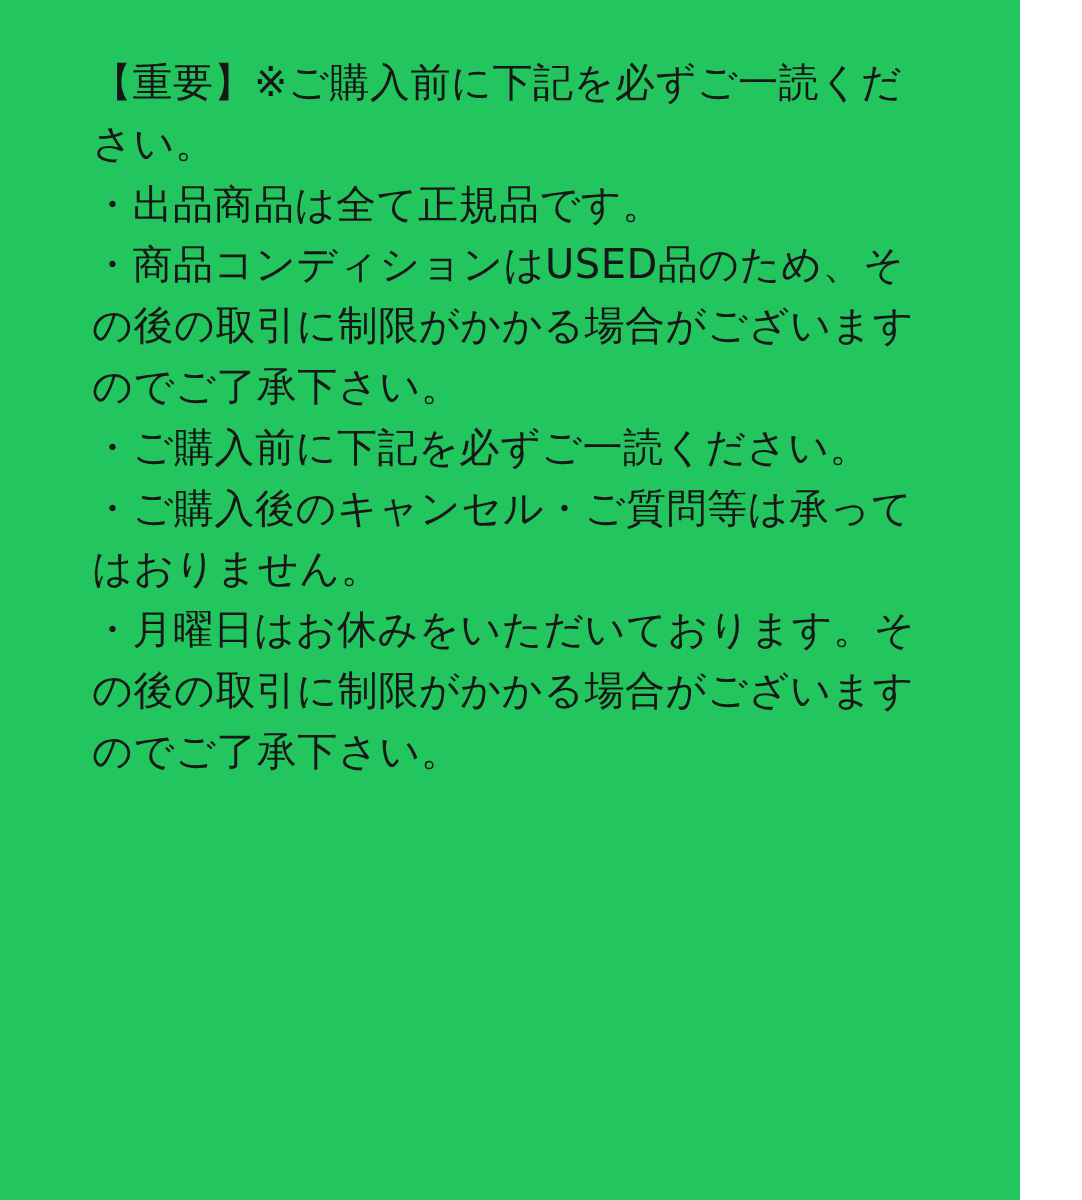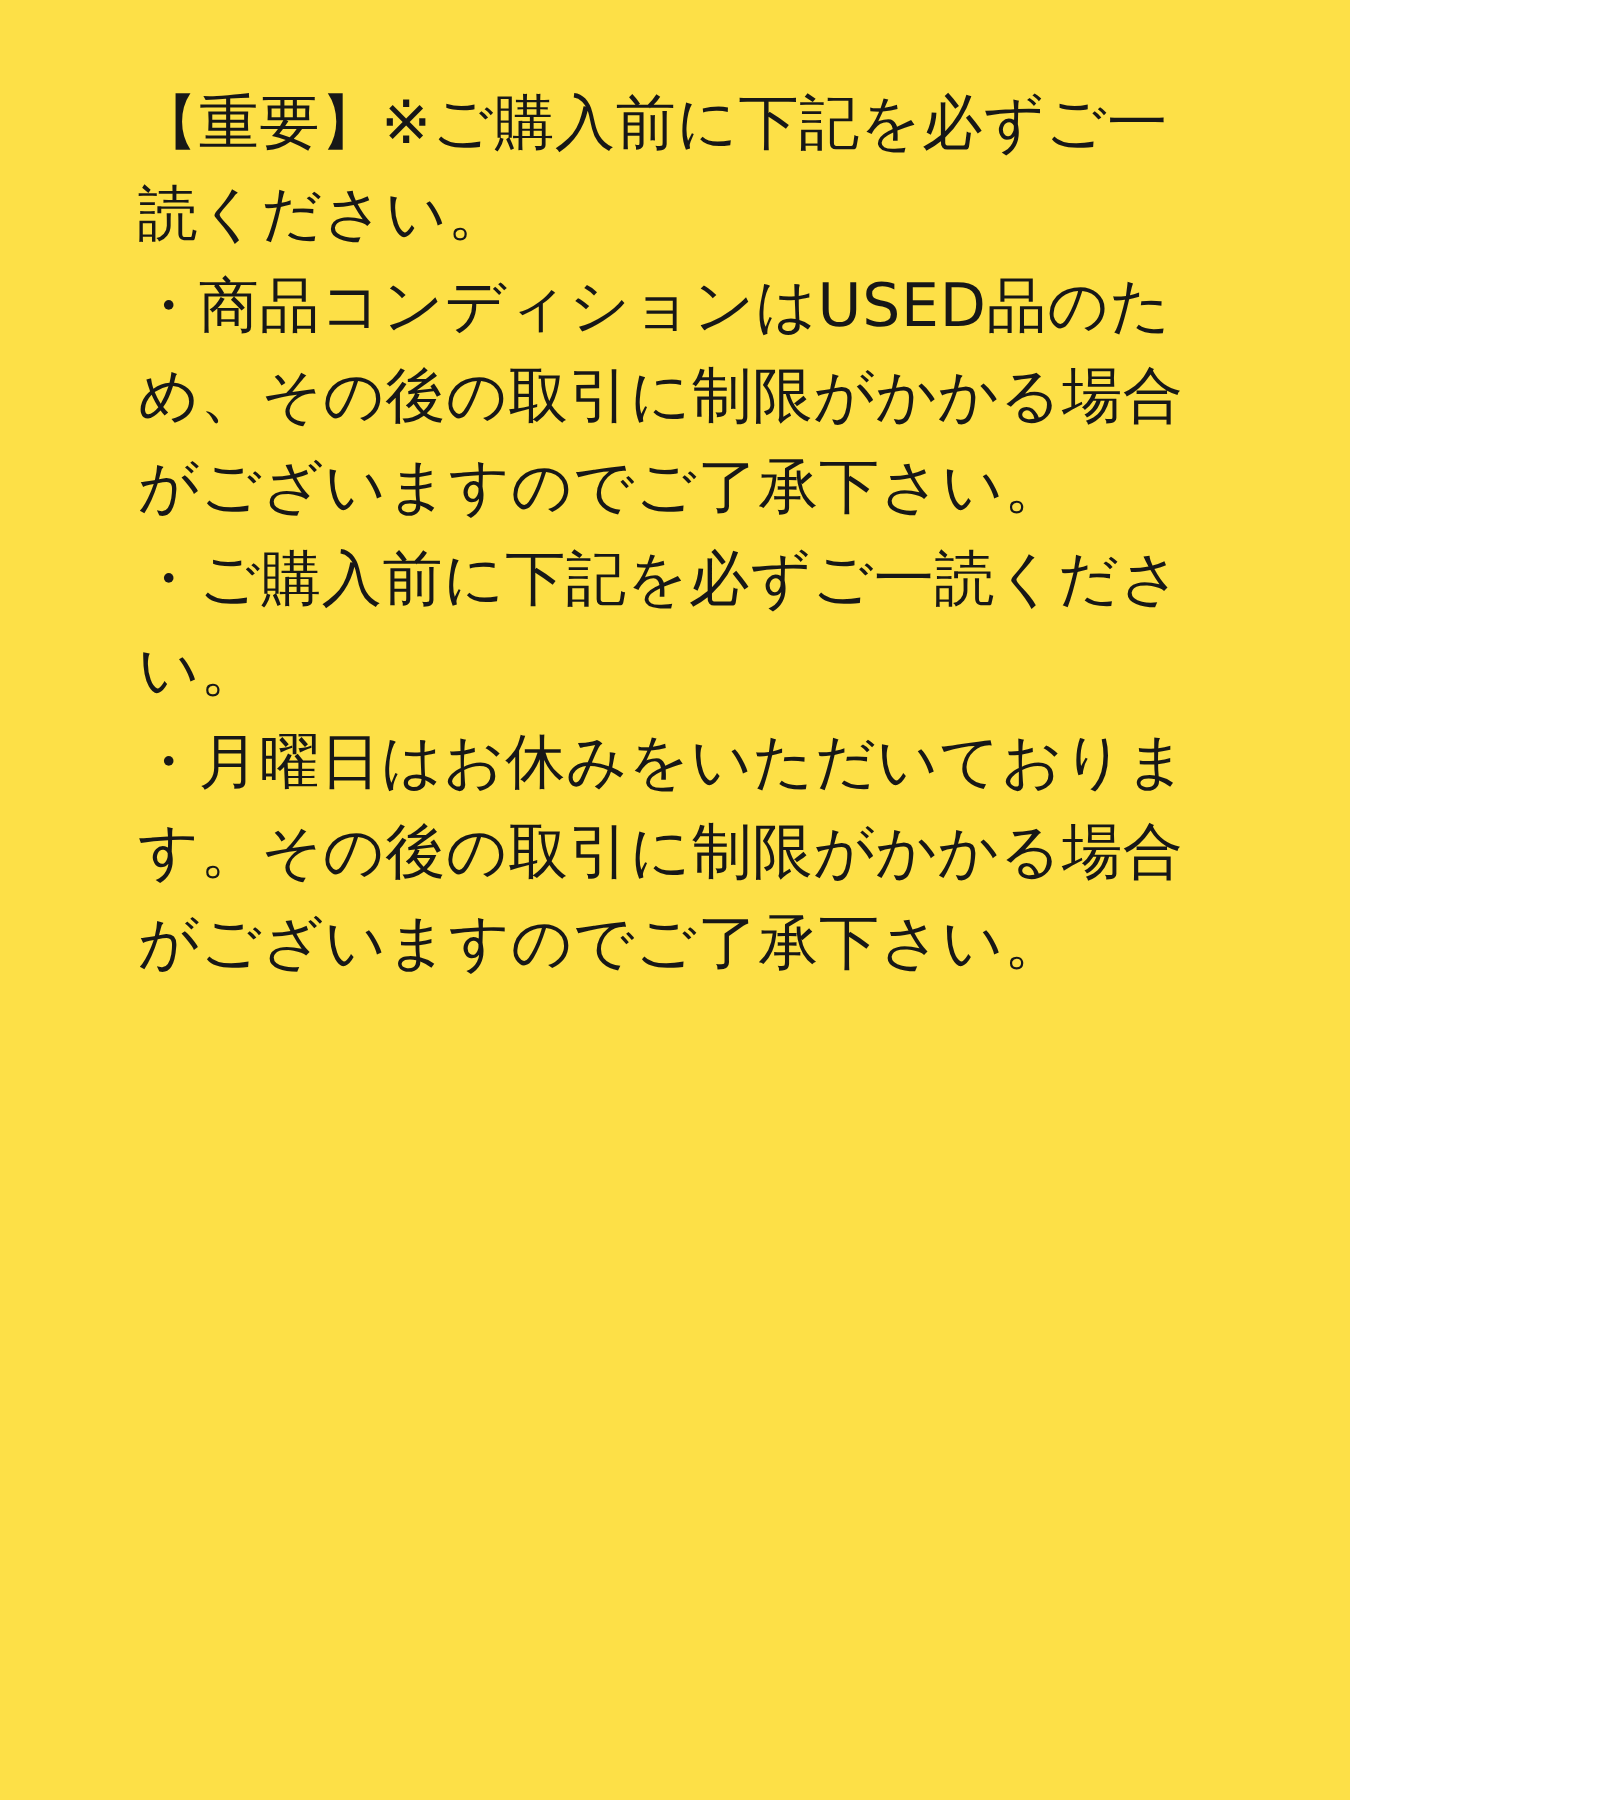--- a/index.html
+++ b/index.html
@@ -9,24 +9,24 @@
   }
   body {
     width: 1082px;
     height: 1200px;
     font-family: "DejaVu Sans", "Liberation Sans", sans-serif;
     color: #1c1c1c;
     overflow: hidden;
   }
   .page {
     box-sizing: border-box;
-    width: 900px;
+    width: 1020px;
     height: 1200px;
     padding: 52px 82px 0 92px;
-    background: #fde047;
+    background: #22c55e;
   }
   .notice-block {
     display: block;
   }
   .notice-line {
     font-size: 40px;
     line-height: 1.52;
     letter-spacing: 0.5px;
     font-weight: 400;
     color: #171717;
@@ -34,17 +34,19 @@
     text-align: left;
     word-break: break-all;
   }
 </style>
 </head>
 <body>
 
 <div class="page">
   <div class="notice-block">
     <p class="notice-line">【重要】※ご購入前に下記を必ずご一読ください。</p>
+    <p class="notice-line">・出品商品は全て正規品です。</p>
     <p class="notice-line">・商品コンディションはUSED品のため、その後の取引に制限がかかる場合がございますのでご了承下さい。</p>
     <p class="notice-line">・ご購入前に下記を必ずご一読ください。</p>
+    <p class="notice-line">・ご購入後のキャンセル・ご質問等は承ってはおりません。</p>
     <p class="notice-line">・月曜日はお休みをいただいております。その後の取引に制限がかかる場合がございますのでご了承下さい。</p>
   </div>
 </div>
 
 </body></html>

